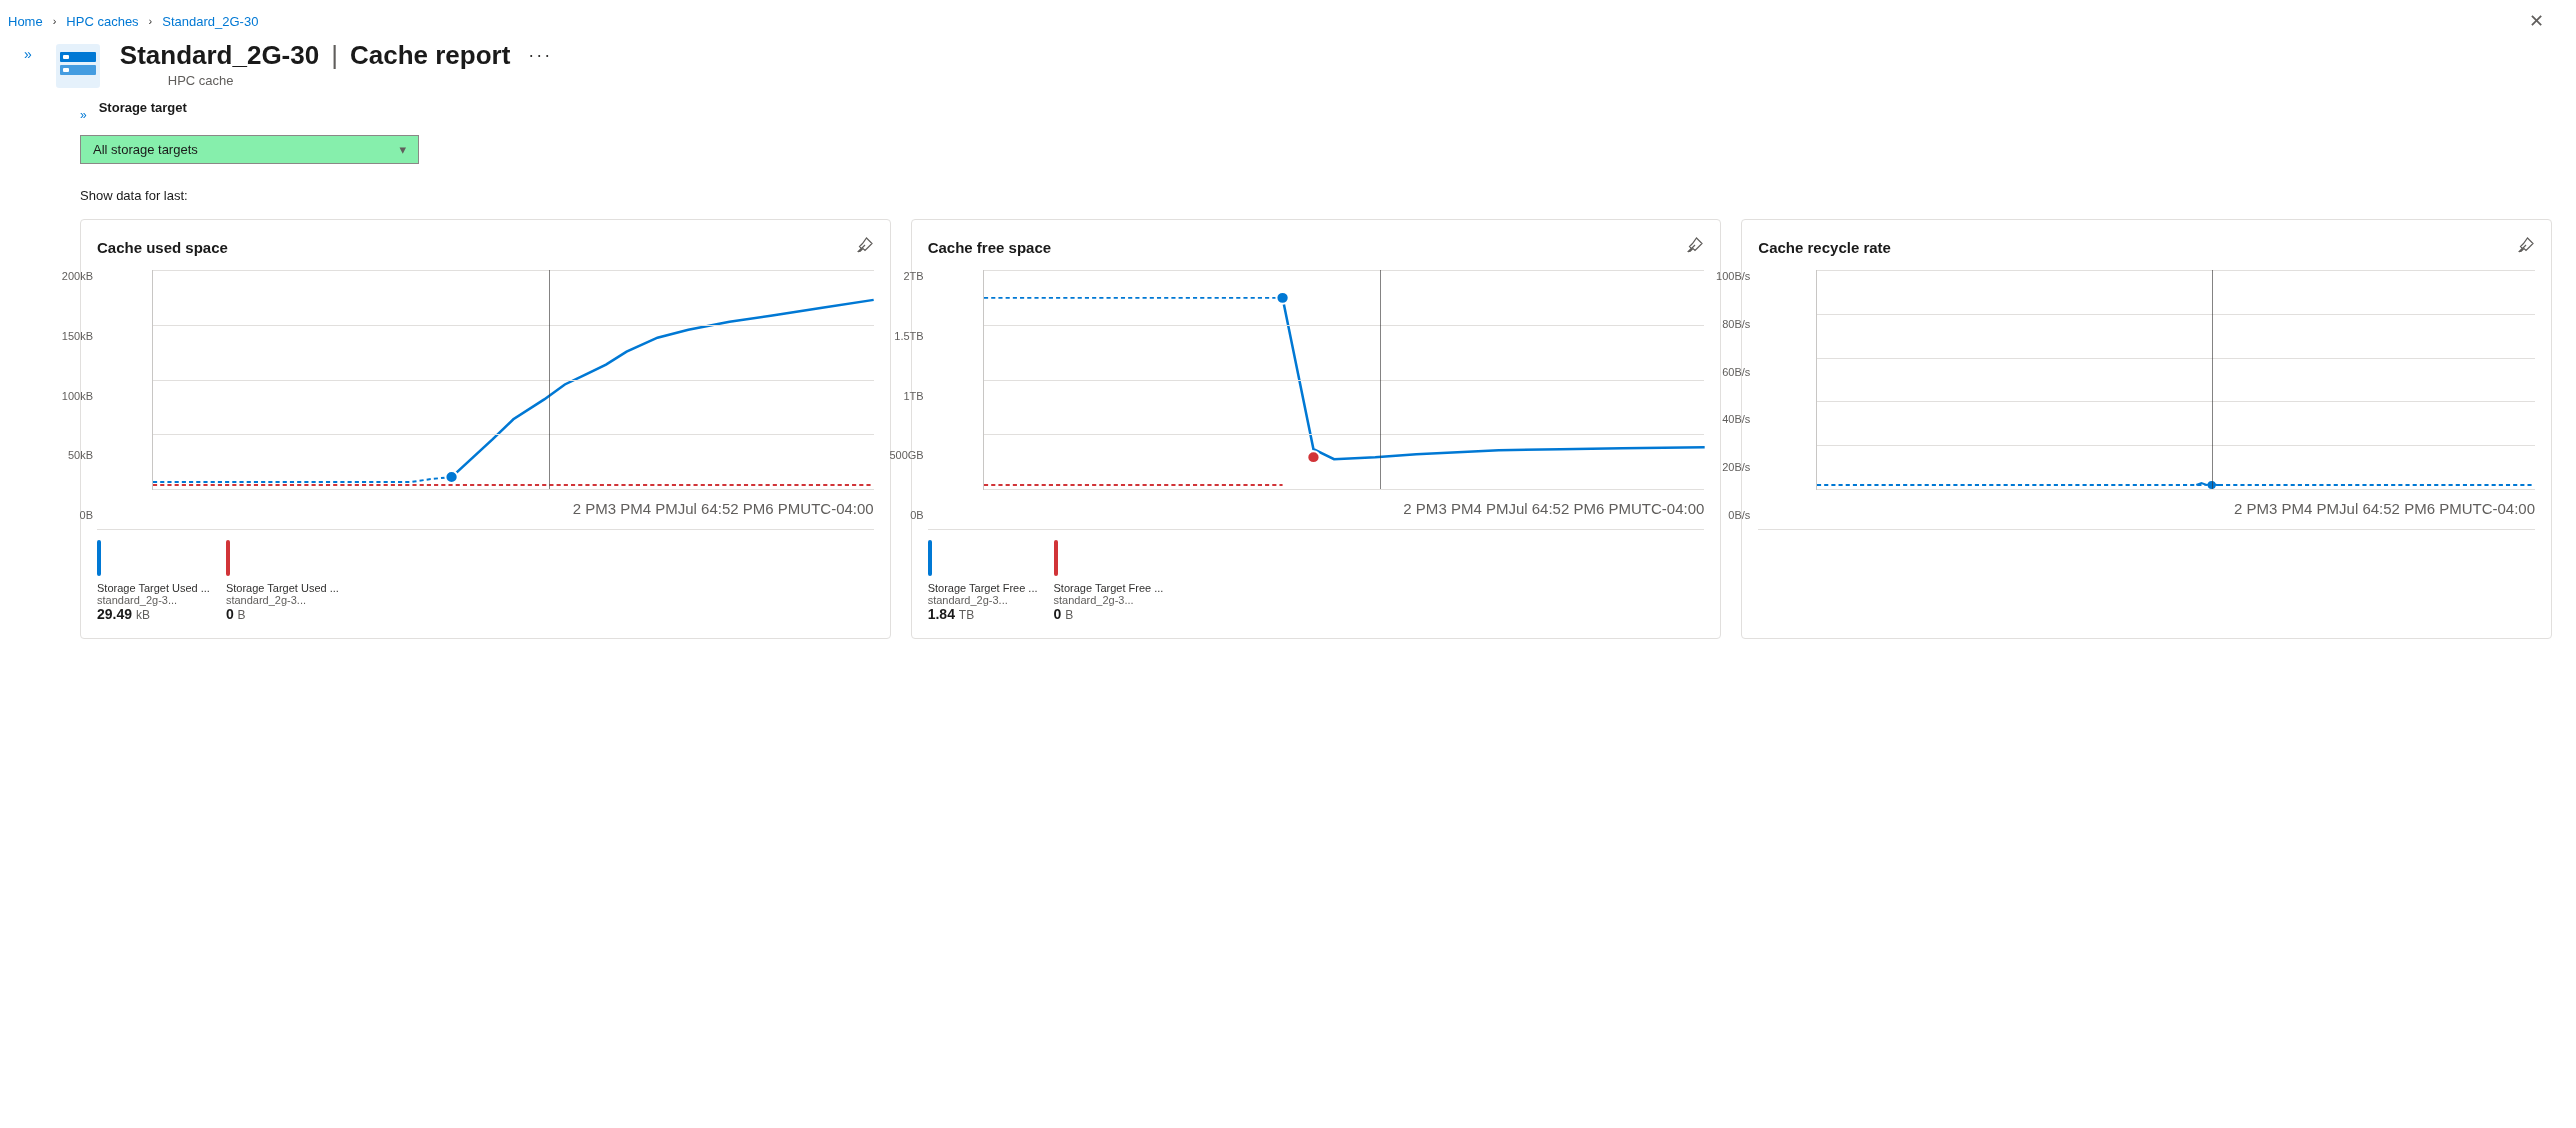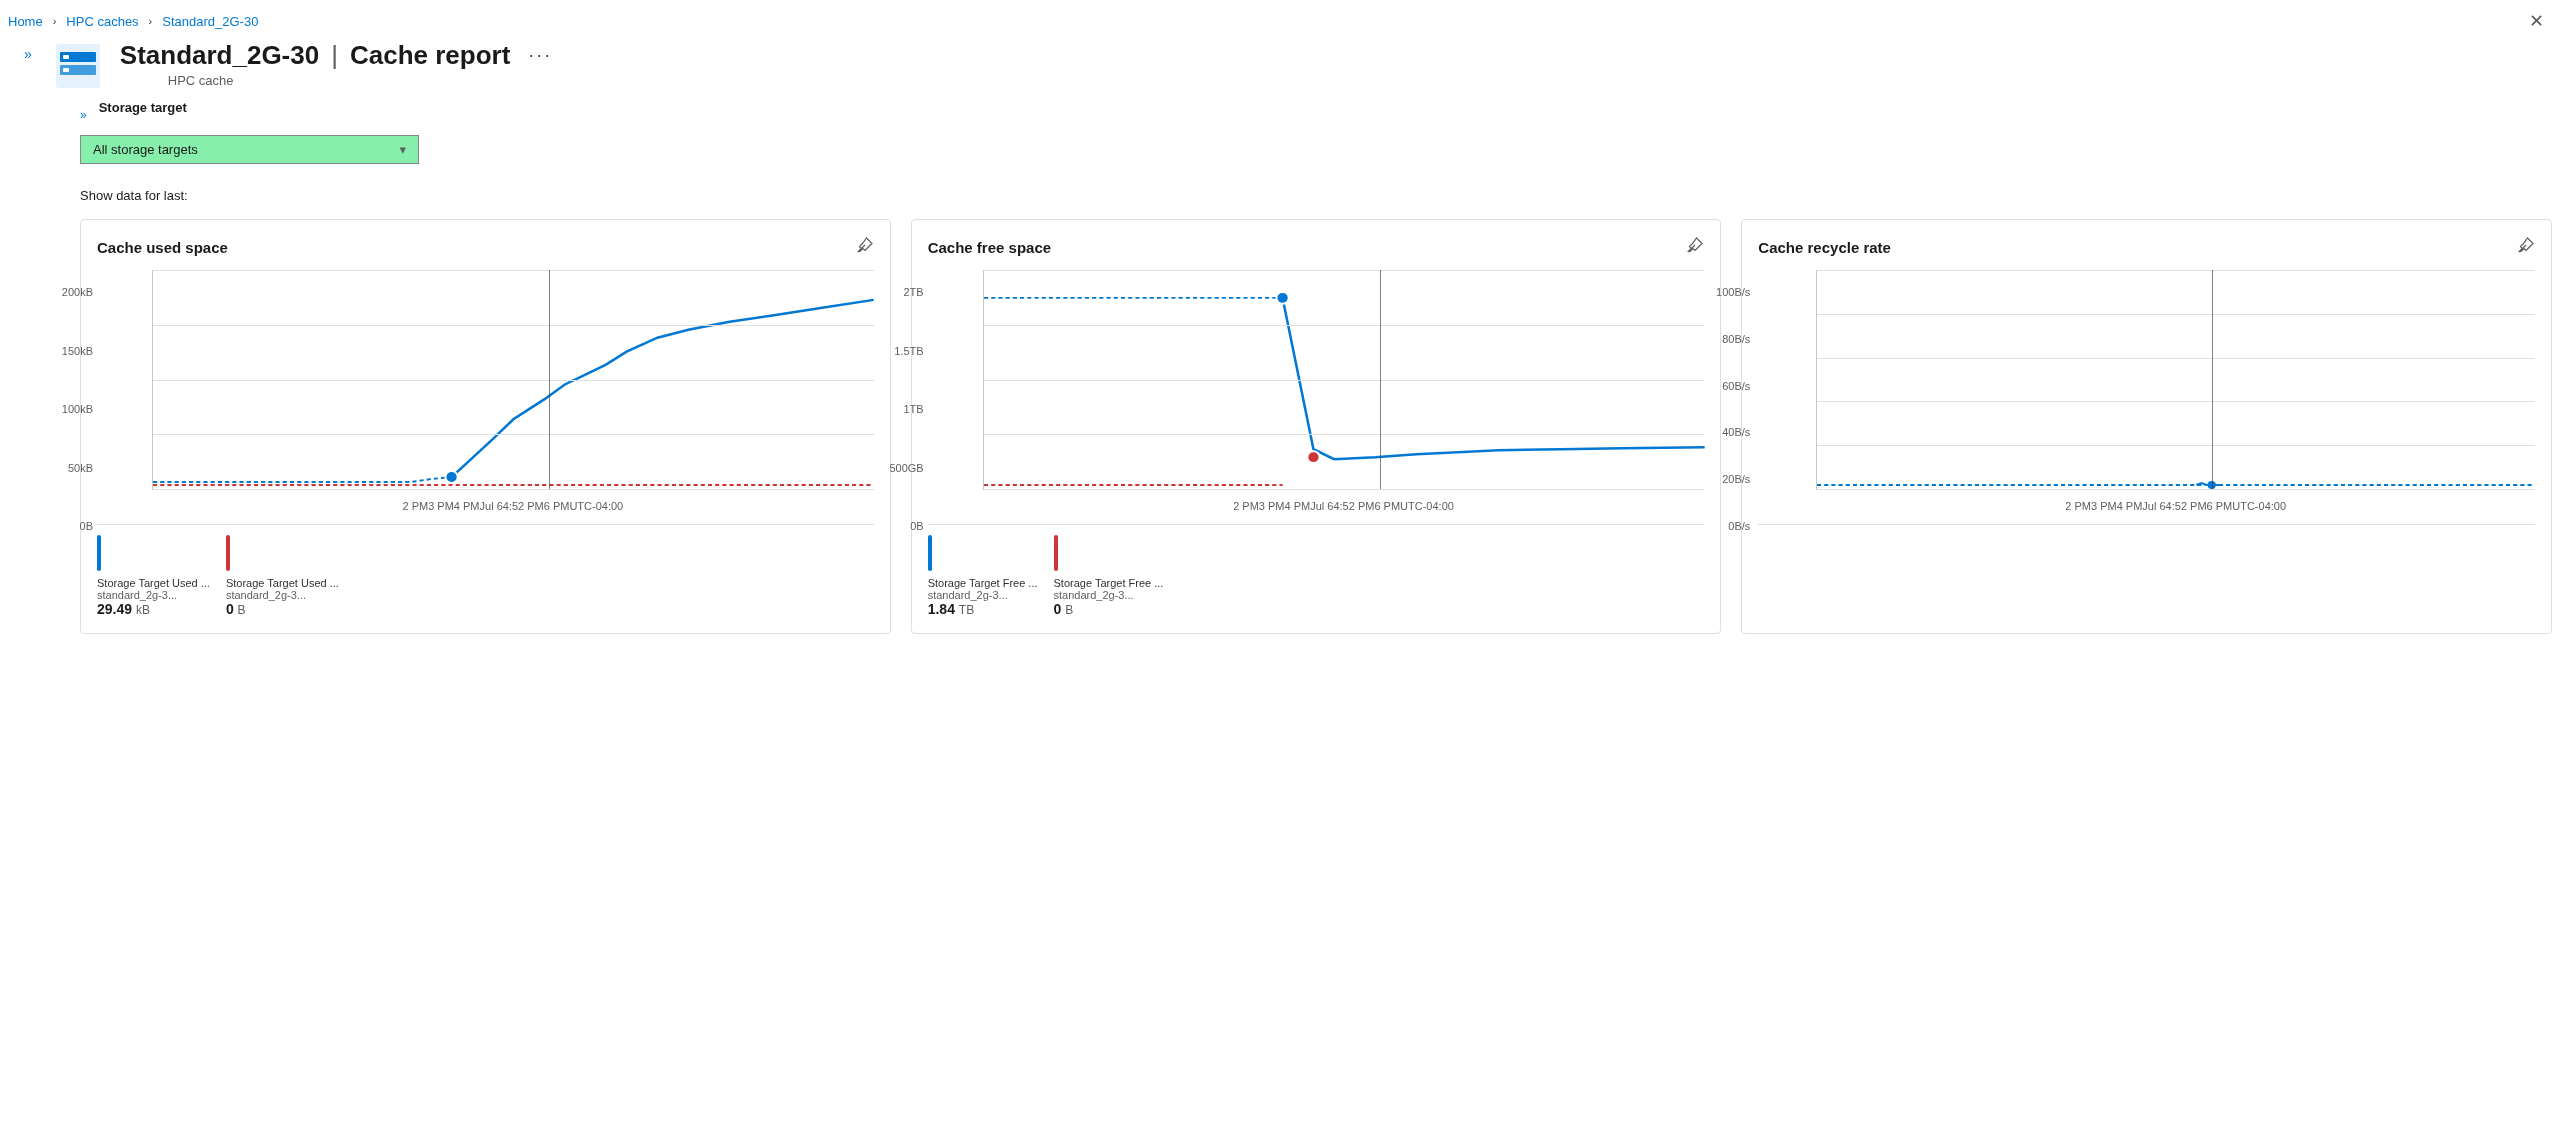--- a/index.html
+++ b/index.html
@@ -178,37 +178,37 @@
     .chart-area {
       position: relative;
       height: 220px;
       border-left: 1px solid #c8c6c4;
       border-bottom: 1px solid #c8c6c4;
       margin-bottom: 6px;
     }
     .y-axis-labels {
       position: absolute;
       left: -52px;
-      top: 16px;
+      top: 0;
       height: 100%;
       display: flex;
       flex-direction: column;
       justify-content: space-between;
     }
     .y-label {
       font-size: 11px;
       color: #605e5c;
       text-align: right;
       width: 48px;
     }
     .x-axis-labels {
       display: flex;
-      justify-content: center;
+      justify-content: flex-end;
       padding: 4px 0;
-      font-size: 11px;
+      font-size: 15px;
       color: #605e5c;
     }
     .grid-line {
       position: absolute;
       left: 0;
       right: 0;
       height: 1px;
       background: #e1dfdd;
     }
     .chart-legend {

